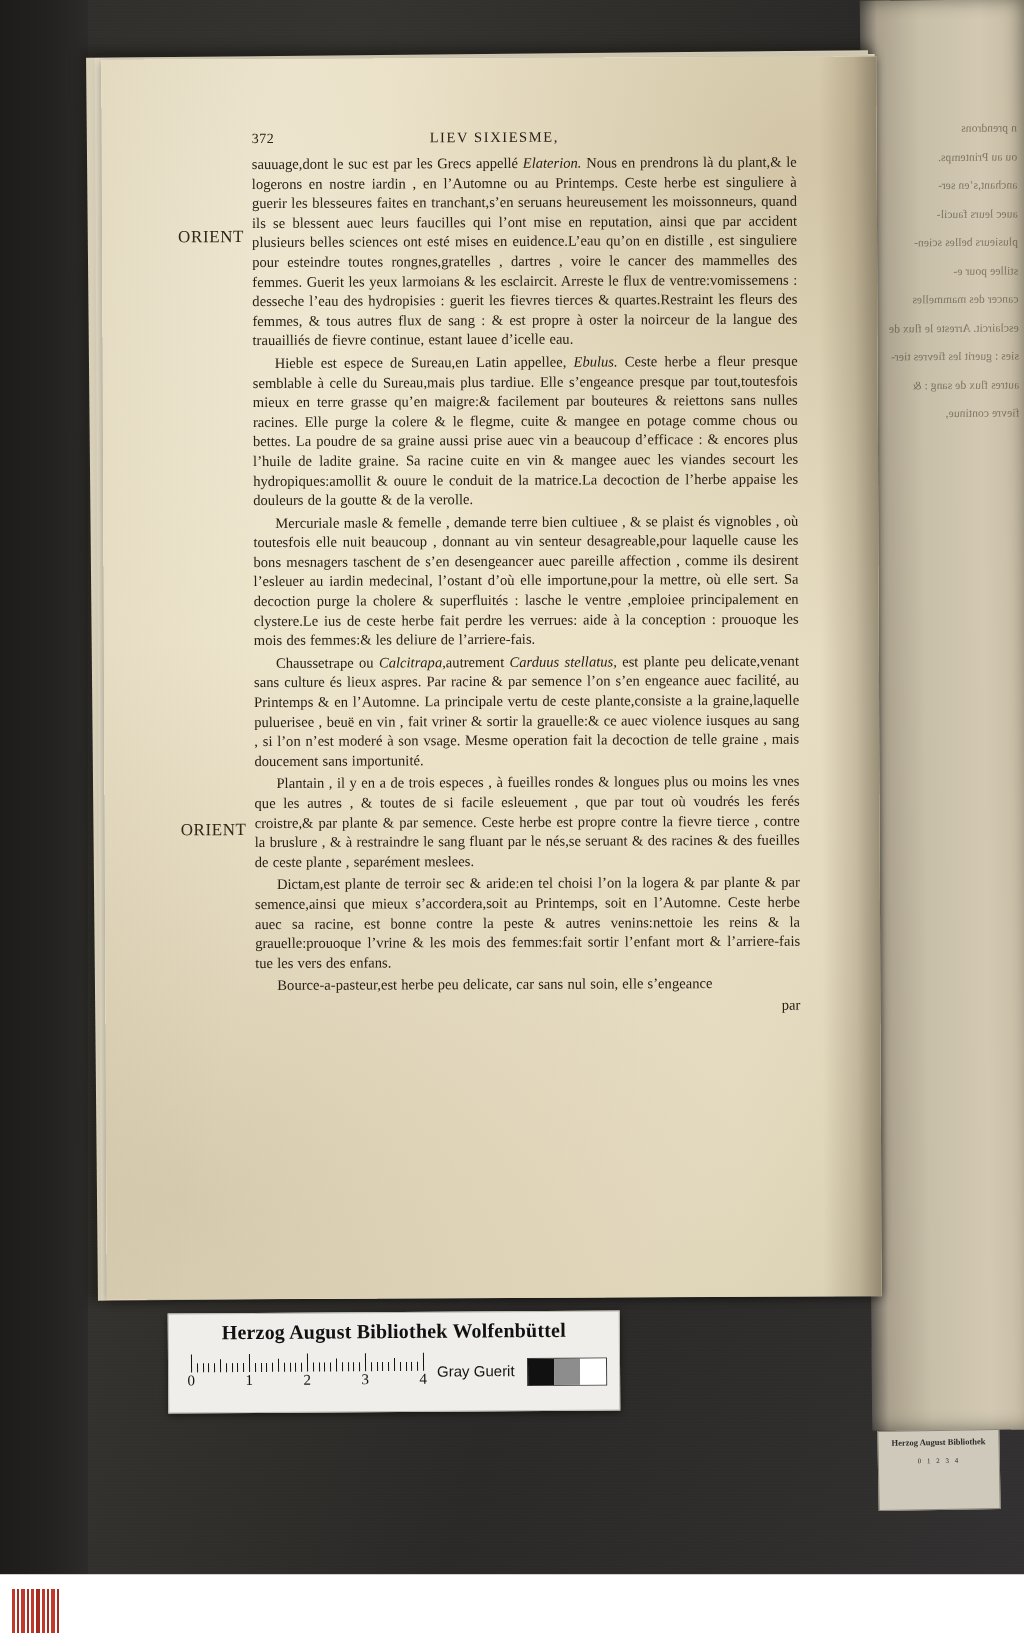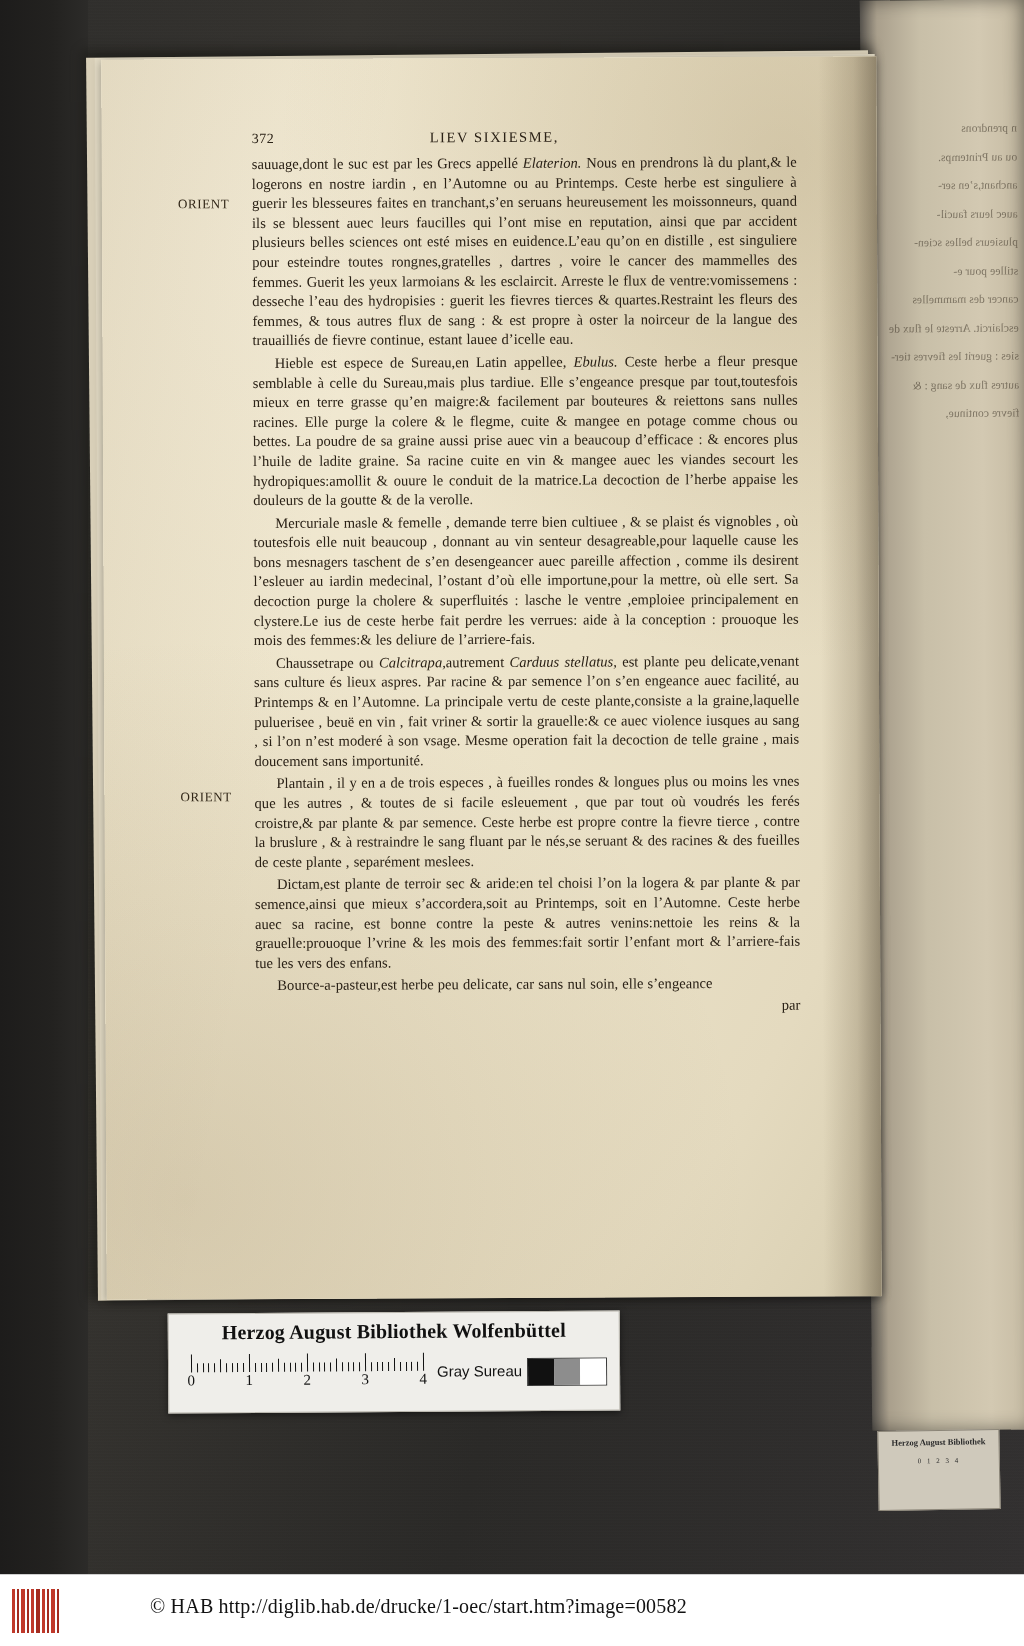--- a/index.html
+++ b/index.html
@@ -166,24 +166,25 @@
     text-align: justify;
     word-spacing: .5px;
   }
   .para.first { text-indent: 0; }
   .para + .para { margin-top: 3px; }
   .last-line { text-align: right; margin-top: 2px; }
 
   
   .margin-note {
     position: absolute;
-    font-size: 13px;
+    font-size: 17px;
     letter-spacing: .6px;
     font-variant: small-caps;
     color: #322718;
+    margin-top: 31px;
   }
   .mn-1 { left: 76px; top: 137px; }
   .mn-2 { left: 76px; top: 730px; }
 
   
   .hab-card {
     position: absolute;
     left: 168px; top: 1312px;
     width: 450px; height: 98px;
     background: #efeeea;
@@ -390,21 +391,21 @@
           <i style="left: 232px; height: 18px;"></i>
         </div>
       <div class="nums" id="ruler-nums">
           <span style="left: 0px;">0</span>
           <span style="left: 58px;">1</span>
           <span style="left: 116px;">2</span>
           <span style="left: 174px;">3</span>
           <span style="left: 232px;">4</span>
         </div>
     </div>
-    <div class="gray-label">Gray Sureau</div>
+    <div class="gray-label">Gray Guerit</div>
     <div class="gray-patches">
       <div class="gp-black"></div>
       <div class="gp-gray"></div>
       <div class="gp-white"></div>
     </div>
   </div>
 </div>
 
 <div class="caption-bar">
   <div class="barcode">
@@ -412,14 +413,13 @@
       <i></i>
       <i></i>
       <i></i>
       <i></i>
       <i></i>
       <i></i>
       <i></i>
       <i></i>
       <i></i>
   </div>
-  <div class="caption-text">© HAB http://diglib.hab.de/drucke/1-oec/start.htm?image=00582</div>
 </div>
 
 </body></html>

